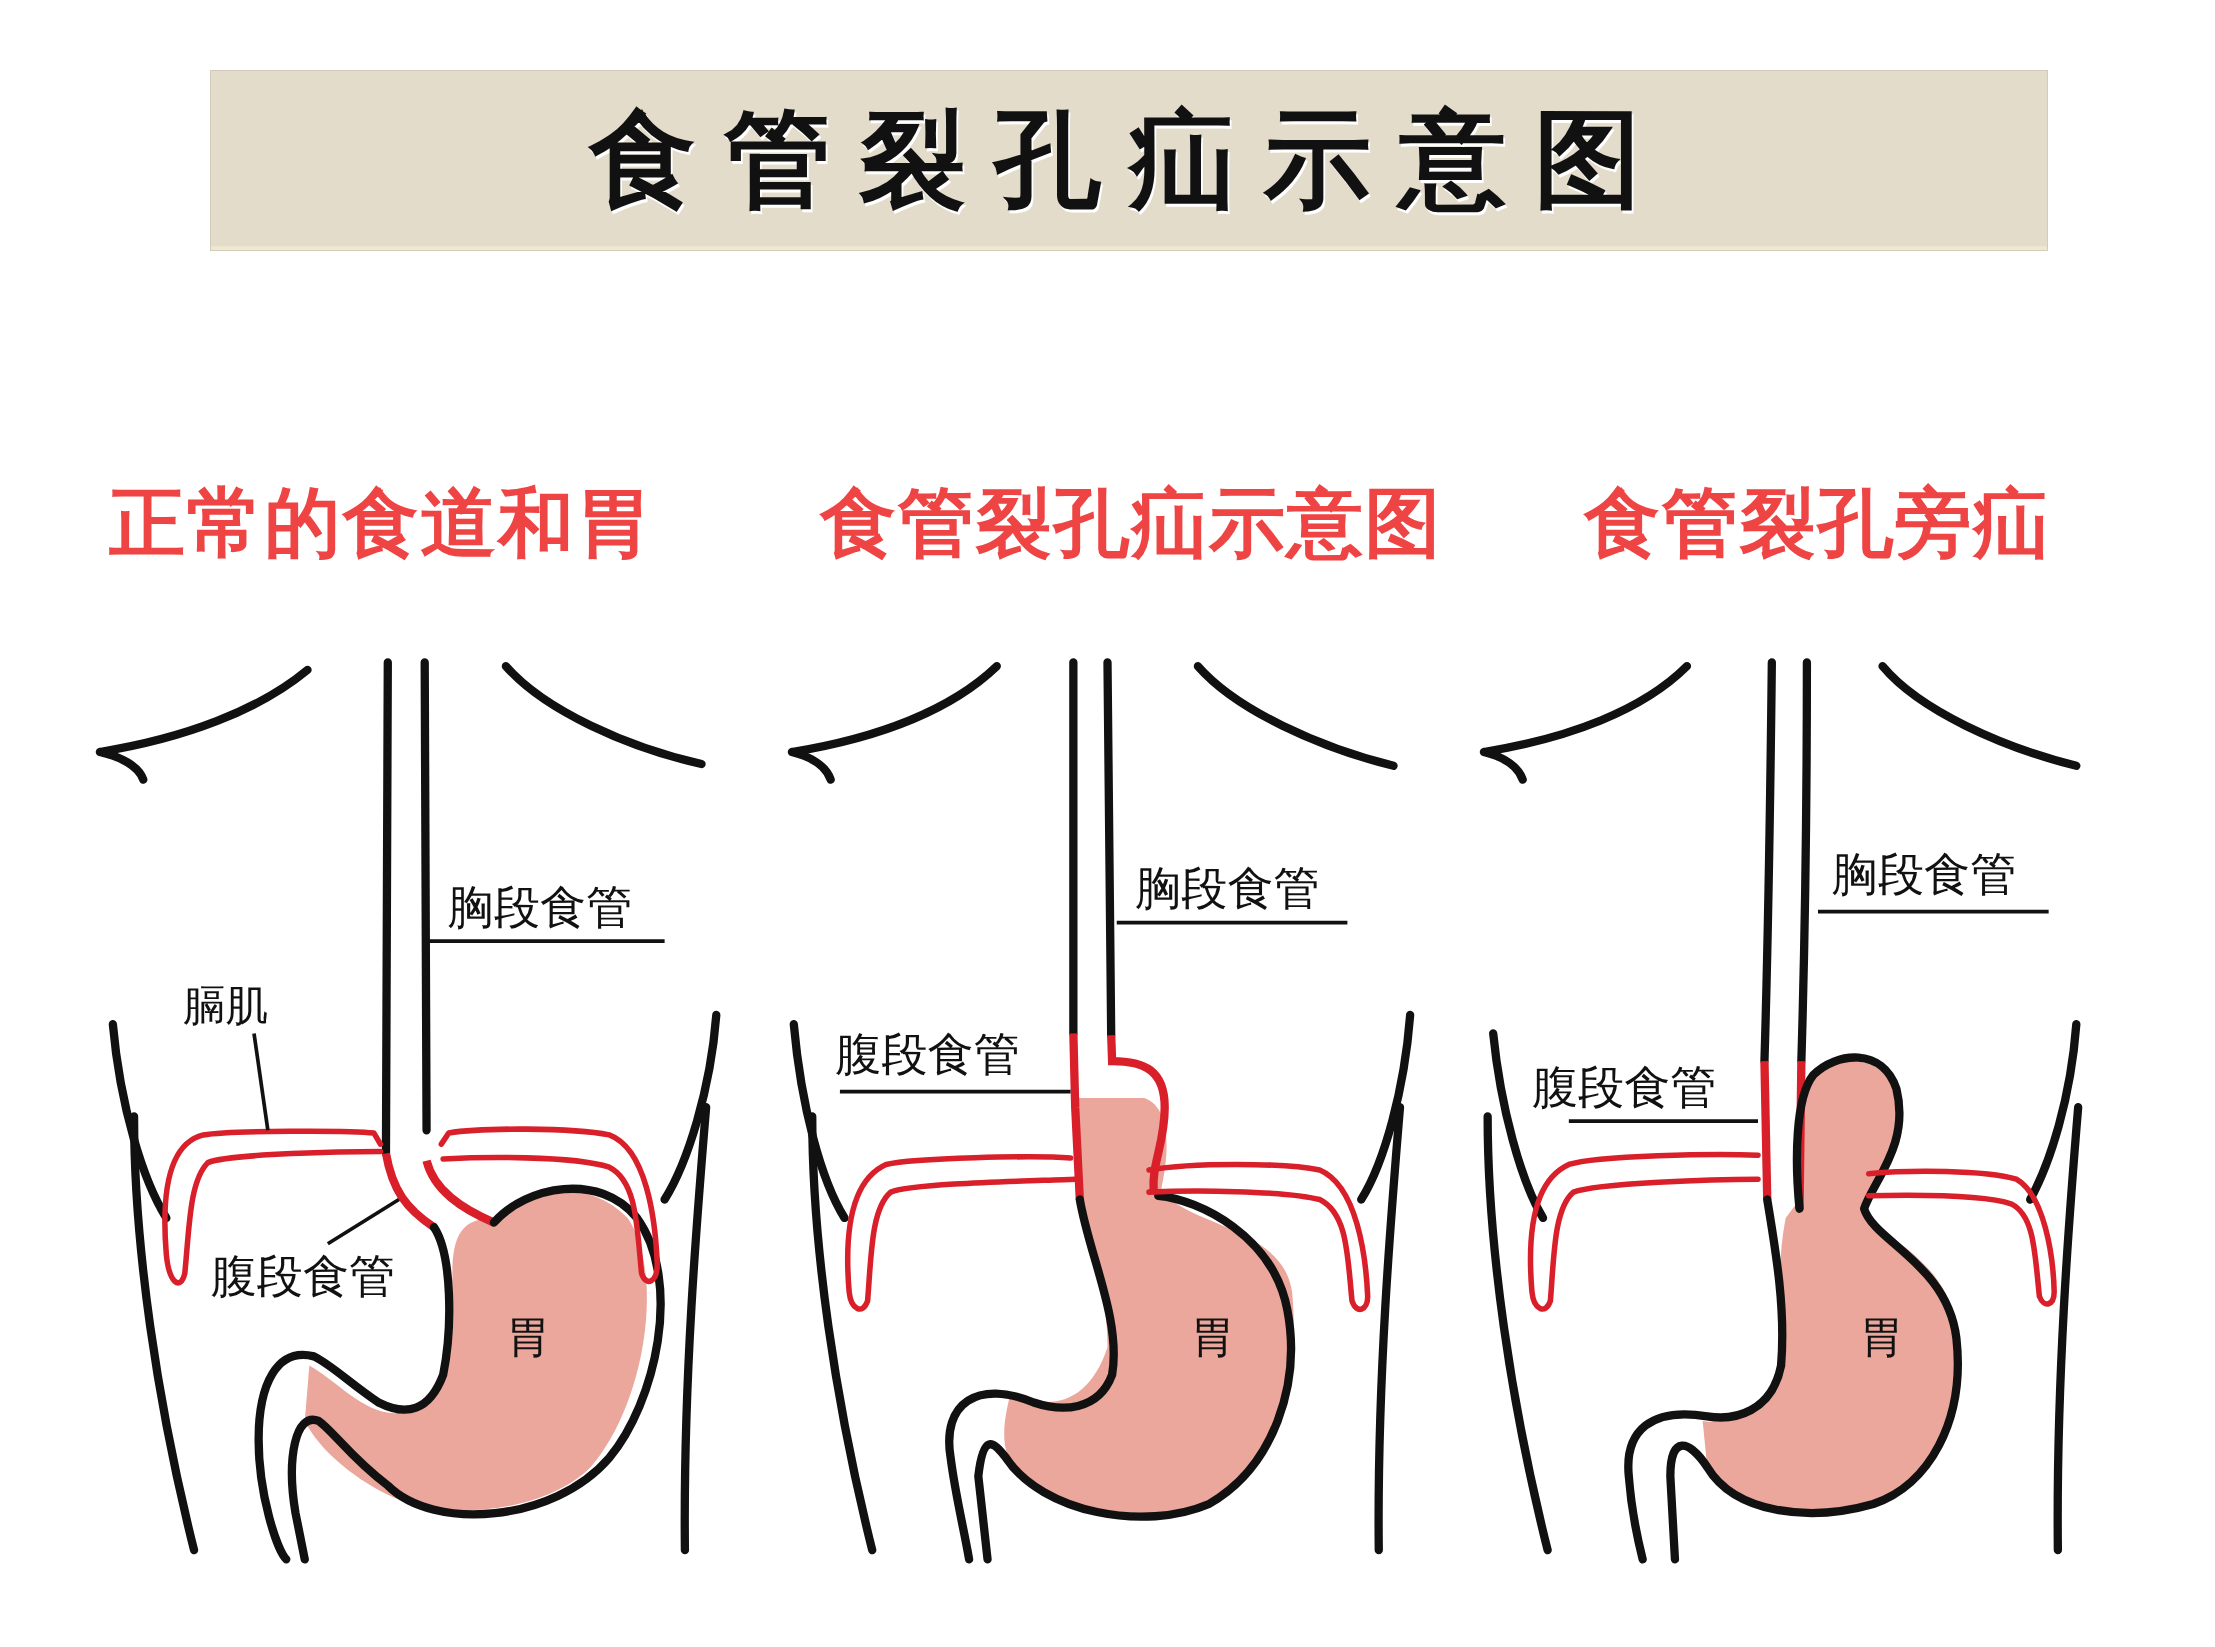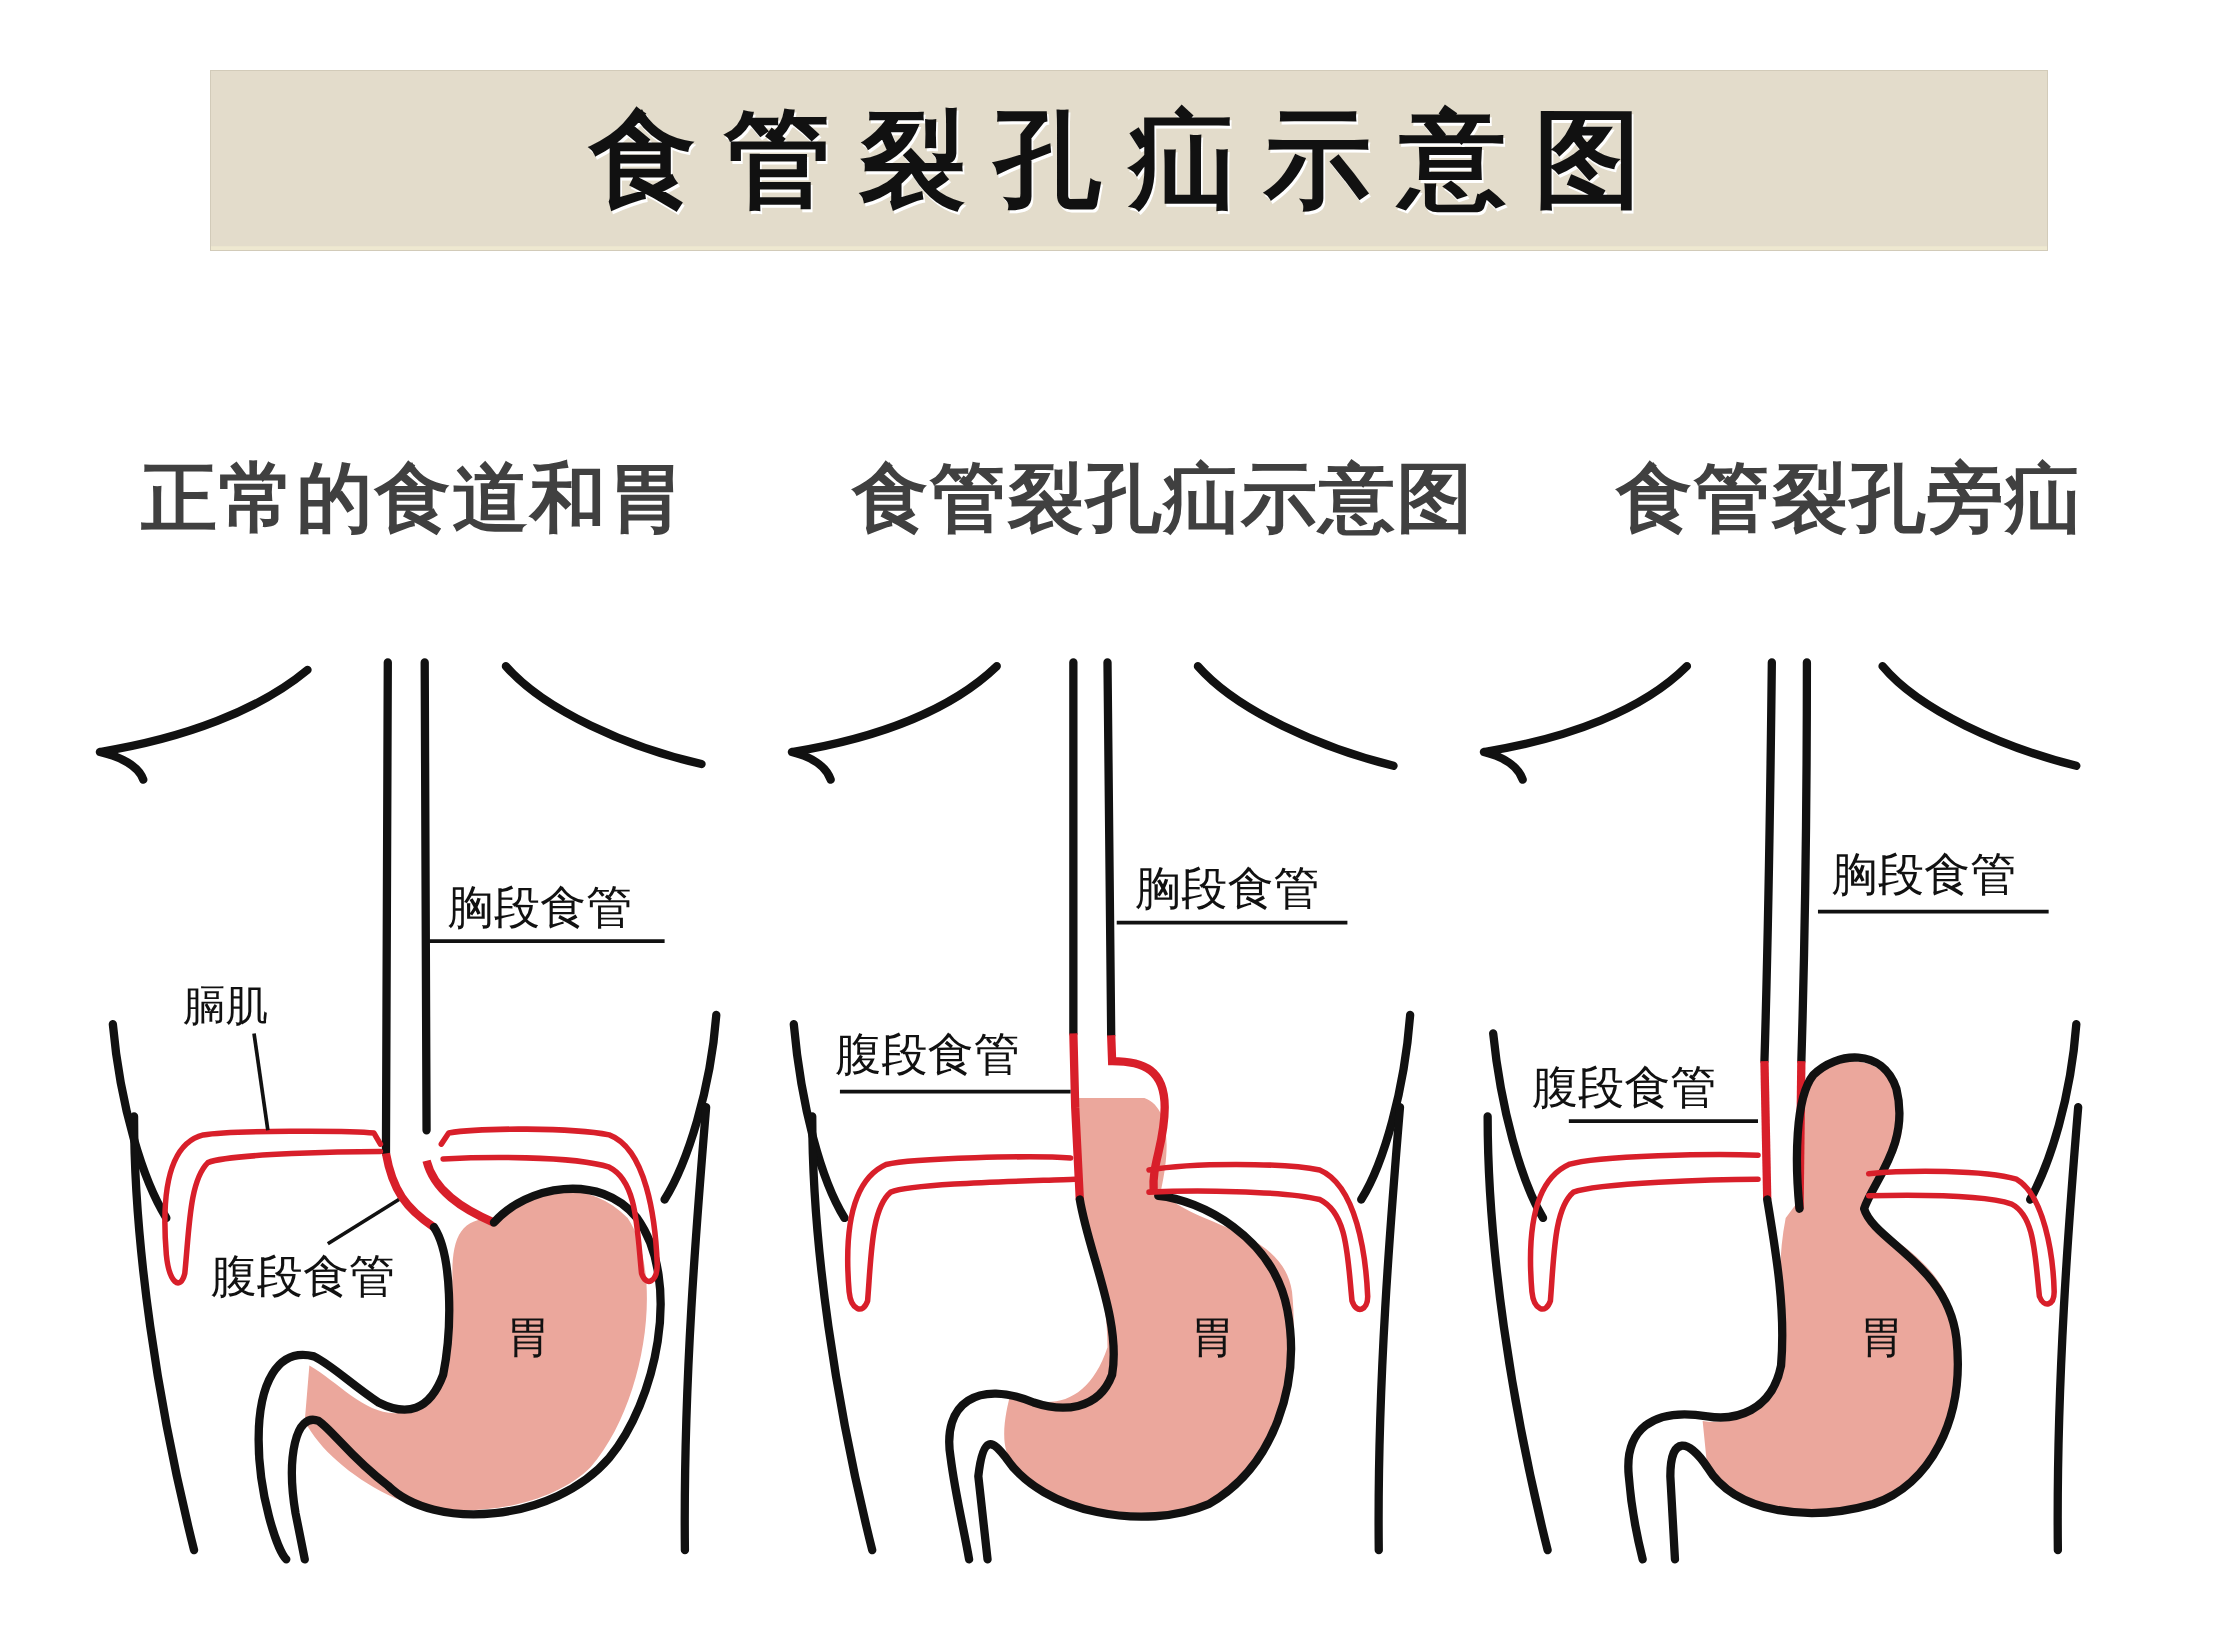--- a/index.html
+++ b/index.html
@@ -9,22 +9,22 @@
     background: #e3dccb; border: 1.8px solid #d2cbb9; box-sizing: border-box;
     display: flex; align-items: center; justify-content: center;
     box-shadow: inset 0 -13px 0 -9.2px #eee8d0;
   }
   .title-text {
     font-family: "DejaVu Serif", "Liberation Serif", serif;
     font-size: 107px; font-weight: bold; letter-spacing: 28px; color: #111;
     text-shadow: 1.8px 2.8px 0 #ffffff;
   }
   .panel-title {
-    position: absolute; top: 448px; font-family: "DejaVu Serif", "Liberation Serif", serif;
-    font-size: 76px; font-weight: bold; color: #404040; white-space: nowrap; letter-spacing: 1.8px; margin-left: 32px;
+    position: absolute; top: 473px; font-family: "DejaVu Serif", "Liberation Serif", serif;
+    font-size: 76px; font-weight: bold; color: #ef4444; white-space: nowrap; letter-spacing: 1.8px;
   }
   .diagram { position: absolute; top: 0; left: 0; width: 2215px; height: 1647px; }
   .label { font-family: "DejaVu Serif", "Liberation Serif", serif; fill: #111; }
 </style>
 </head>
 <body>
 
 <div class="title-box">
   <span class="title-text">食管裂孔疝示意图</span>
 </div>

